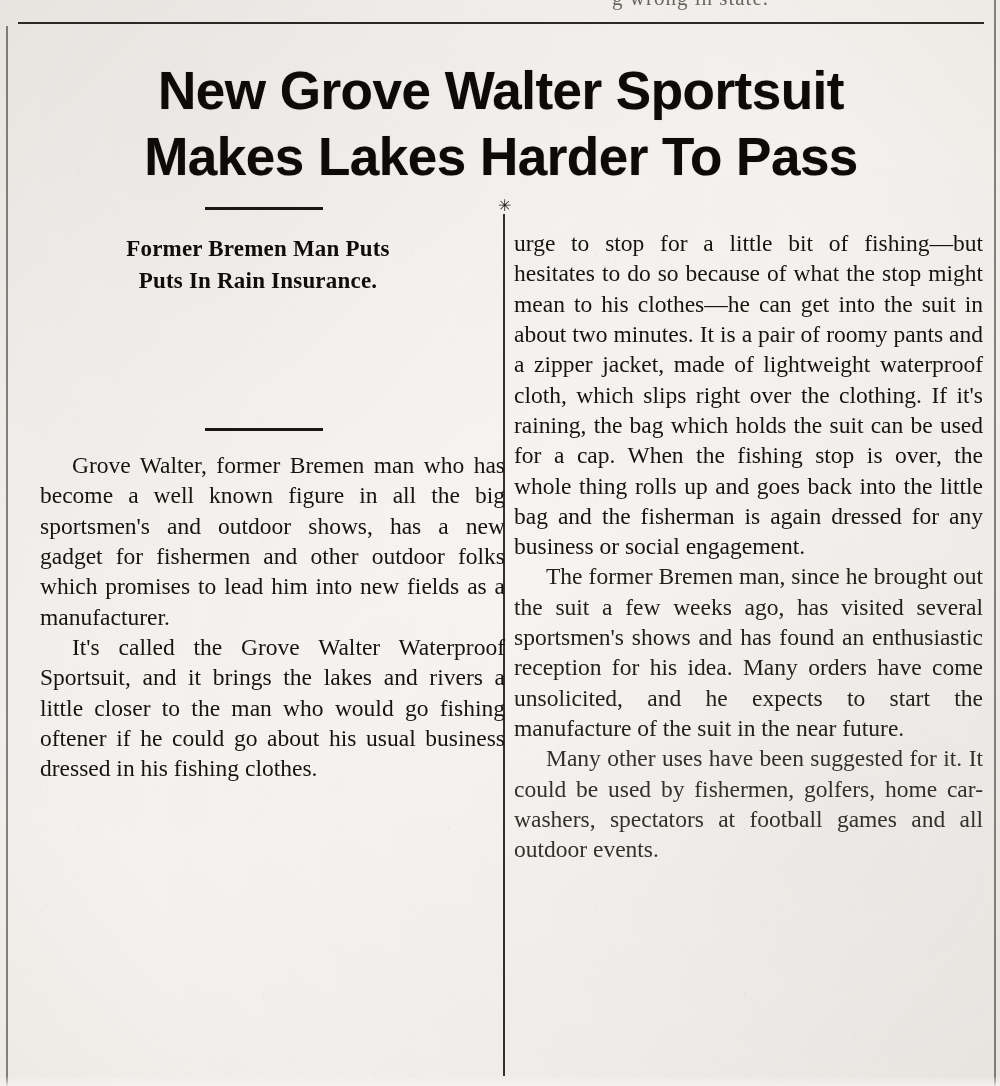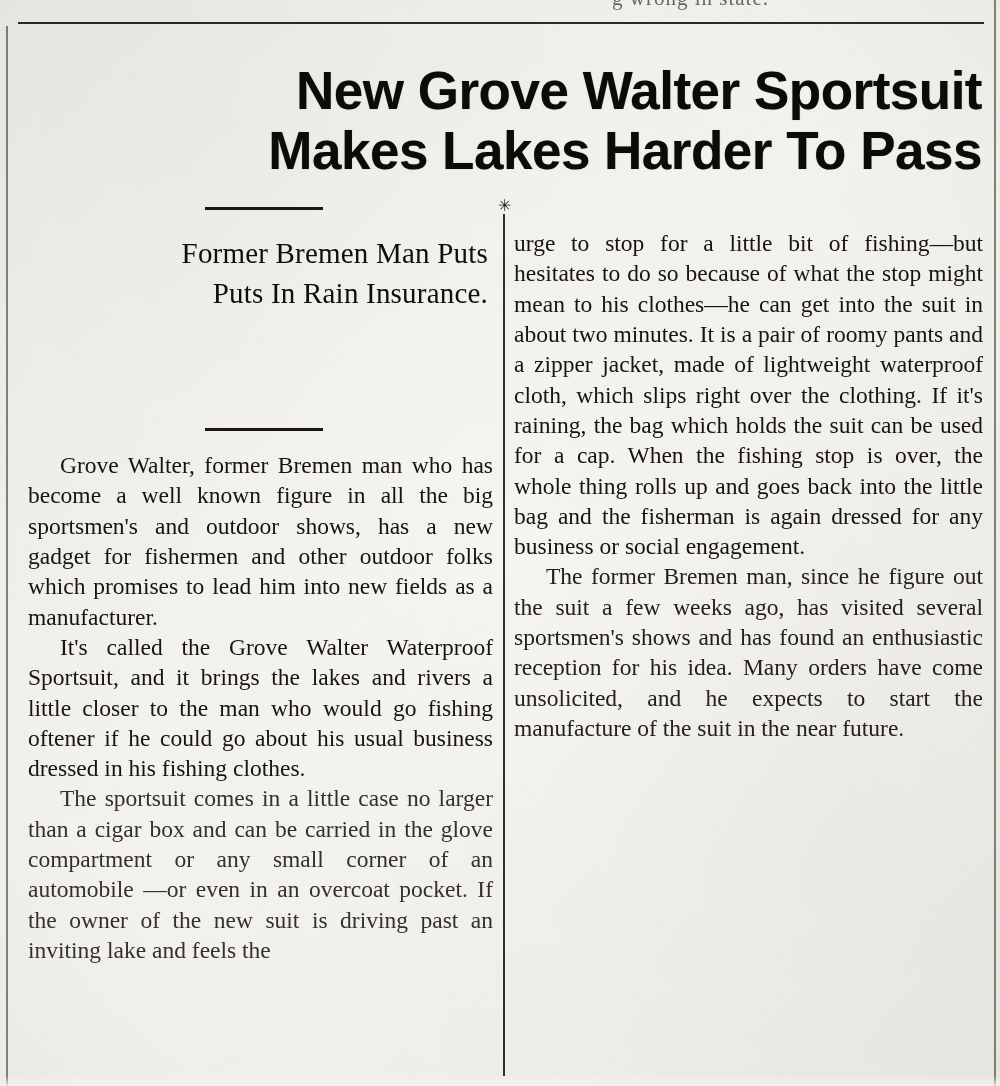--- a/index.html
+++ b/index.html
@@ -92,23 +92,23 @@
     width: 962px;
     text-align: center;
     font-family: "Liberation Sans", sans-serif;
     font-weight: bold;
     font-size: 53px;
     line-height: 1.02;
     letter-spacing: -0.5px;
     color: #0d0b09;
     text-shadow: 0 0 1px rgba(0,0,0,0.35);
   }
-  .headline .hl-line { display: block; white-space: nowrap; text-align: right; }
+  .headline .hl-line { display: block; white-space: nowrap; }
   .headline .hl-line.l1 { font-size: 53px; }
-  .headline .hl-line.l2 { font-size: 53px; margin-top: 6px; }
+  .headline .hl-line.l2 { font-size: 53px; margin-top: 12px; }
 
   
   .divider {
     position: absolute;
     height: 3px;
     background: #1a1714;
   }
   .divider.d1 { top: 207px; left: 205px; width: 118px; }
   .divider.d2 { top: 428px; left: 205px; width: 118px; }
 
@@ -131,40 +131,40 @@
     height: 862px;
     background: #1d1a17;
     opacity: 0.9;
   }
 
   .subhead {
     position: absolute;
     top: 233px;
     left: 28px;
     width: 460px;
-    text-align: right;
-    font-family: "Liberation Serif", serif;
-    font-weight: normal;
-    font-size: 29px;
+    text-align: center;
+    font-family: "Liberation Serif", serif;
+    font-weight: bold;
+    font-size: 23px;
     line-height: 1.38;
     letter-spacing: 0.2px;
     color: #100e0c;
   }
   .subhead .sh-line { display: block; white-space: nowrap; }
 
   .col {
     position: absolute;
     font-family: "Liberation Serif", serif;
     font-size: 23.5px;
     line-height: 1.29;
     color: #17140f;
     text-align: justify;
     text-justify: inter-word;
   }
-  .col.left  { top: 450px; left: 28px;  width: 466px; }
+  .col.left  { top: 450px; left: 40px;  width: 466px; }
   .col.right { top: 228px; left: 514px; width: 470px; }
 
   .col p {
     margin: 0 1px 0px 0;
     text-indent: 32px;
   }
   .col p.first-right { text-indent: 0; }
 
   
   .ink-light { color: #34302a; }
@@ -208,22 +208,22 @@
   <div class="subhead">
     <span class="sh-line">Former Bremen Man Puts</span>
     <span class="sh-line">Puts In Rain Insurance.</span>
   </div>
 
   <div class="divider d2"></div>
 
   <div class="col left">
     <p>Grove Walter, former Bremen man who has become a well known figure in all the big sportsmen's and outdoor shows, has a new gadget for fishermen and other outdoor folks which promises to lead him into new fields as a manufacturer.</p>
     <p>It's called the Grove Walter Waterproof Sportsuit, and it brings the lakes and rivers a little closer to the man who would go fishing oftener if he could go about his usual business dressed in his fishing clothes.</p>
-    <p class="ink-light">The sportsuit comes in a little case no larger than a cigar box and can be carried in the glove compartment or any small corner of an automobile —or even in an overcoat pocket. If the owner of the new suit is driving past an inviting lake and feels the</p>
   </div>
 
   <div class="col right">
     <p class="first-right">urge to stop for a little bit of fishing—but hesitates to do so because of what the stop might mean to his clothes—he can get into the suit in about two minutes. It is a pair of roomy pants and a zipper jacket, made of lightweight waterproof cloth, which slips right over the clothing. If it's raining, the bag which holds the suit can be used for a cap. When the fishing stop is over, the whole thing rolls up and goes back into the little bag and the fisherman is again dressed for any business or social engagement.</p>
-    <p class="ink-mid">The former Bremen man, since he figure out the suit a few weeks ago, has visited several sportsmen's shows and has found an enthusiastic reception for his idea. Many orders have come unsolicited, and he expects to start the manufacture of the suit in the near future.</p>
+    <p class="ink-mid">The former Bremen man, since he brought out the suit a few weeks ago, has visited several sportsmen's shows and has found an enthusiastic reception for his idea. Many orders have come unsolicited, and he expects to start the manufacture of the suit in the near future.</p>
+    <p class="ink-light">Many other uses have been suggested for it. It could be used by fishermen, golfers, home car-washers, spectators at football games and all outdoor events.</p>
   </div>
 
   <div class="fade-bottom"></div>
 </div>
 
 </body></html>

